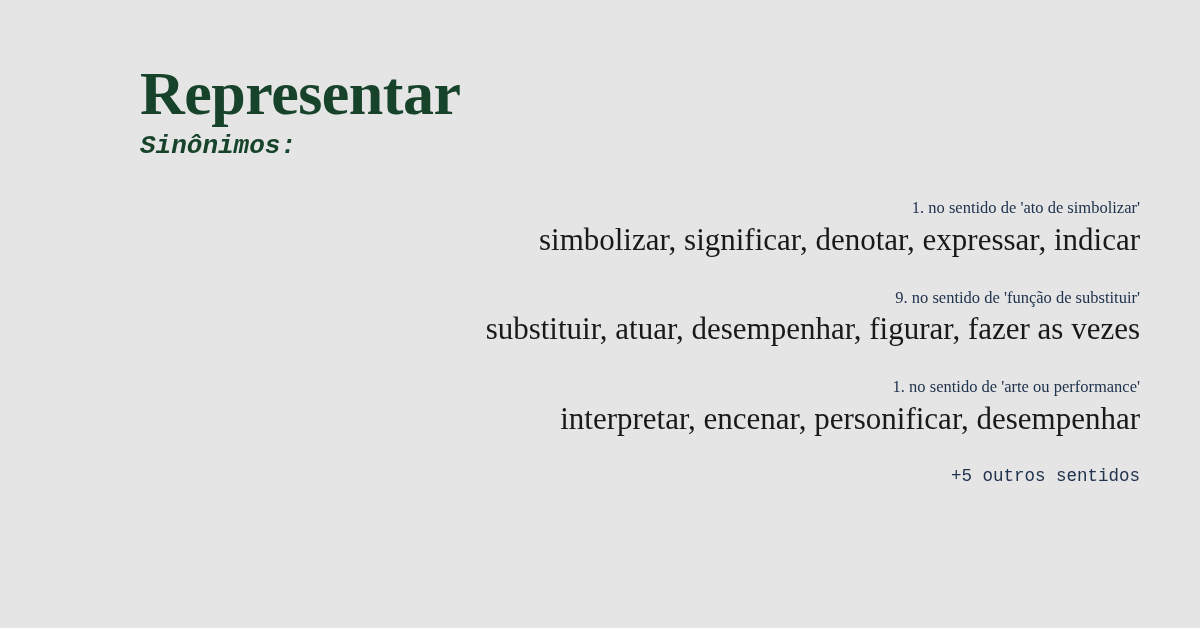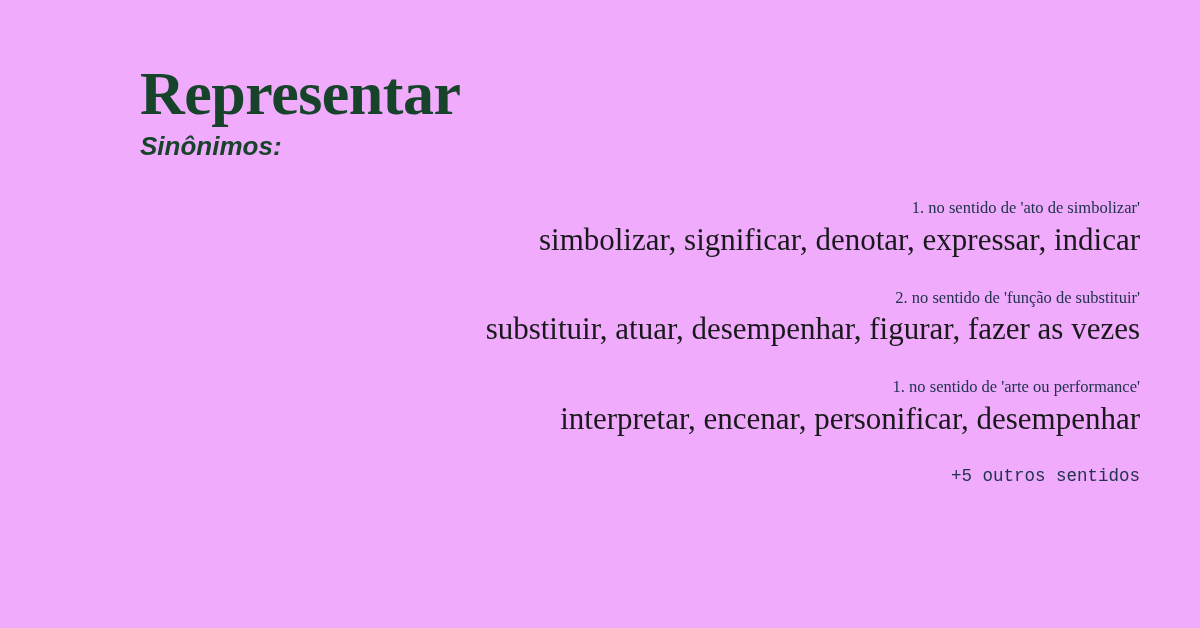--- a/index.html
+++ b/index.html
@@ -14,36 +14,36 @@
     font-family: "Liberation Serif", "DejaVu Serif", serif;
     overflow: hidden;
   }
 
   .card {
     position: relative;
     width: 1200px;
     height: 628px;
     box-sizing: border-box;
     padding: 62px 60px 0 140px;
-    background: #f0abfc;
+    background: #e5e5e5;
   }
 
   .headword {
     margin: 0;
     font-family: "Liberation Serif", "DejaVu Serif", serif;
     font-size: 62px;
     font-weight: bold;
     line-height: 1.02;
     letter-spacing: -0.5px;
     color: #17432a;
   }
 
   .subtitle {
     margin: 6px 0 0 0;
-    font-family: Liberation Sans, sans-serif;
+    font-family: Liberation Mono, monospace;
     font-size: 26px;
     font-weight: bold;
     font-style: italic;
     line-height: 1.2;
     color: #17432a;
   }
 
   .senses {
     margin-top: 36px;
     text-align: right;
@@ -101,21 +101,21 @@
   <div class="subtitle">Sinônimos:</div>
 
   <div class="senses">
 
     <div class="sense-block">
       <div class="sense-label">1. no sentido de 'ato de simbolizar'</div>
       <div class="sense-synonyms">simbolizar, significar, denotar, expressar, indicar</div>
     </div>
 
     <div class="sense-block">
-      <div class="sense-label">2. no sentido de 'função de substituir'</div>
+      <div class="sense-label">9. no sentido de 'função de substituir'</div>
       <div class="sense-synonyms">substituir, atuar, desempenhar, figurar, fazer as vezes</div>
     </div>
 
     <div class="sense-block">
       <div class="sense-label">1. no sentido de 'arte ou performance'</div>
       <div class="sense-synonyms">interpretar, encenar, personificar, desempenhar</div>
     </div>
 
   </div>
 

